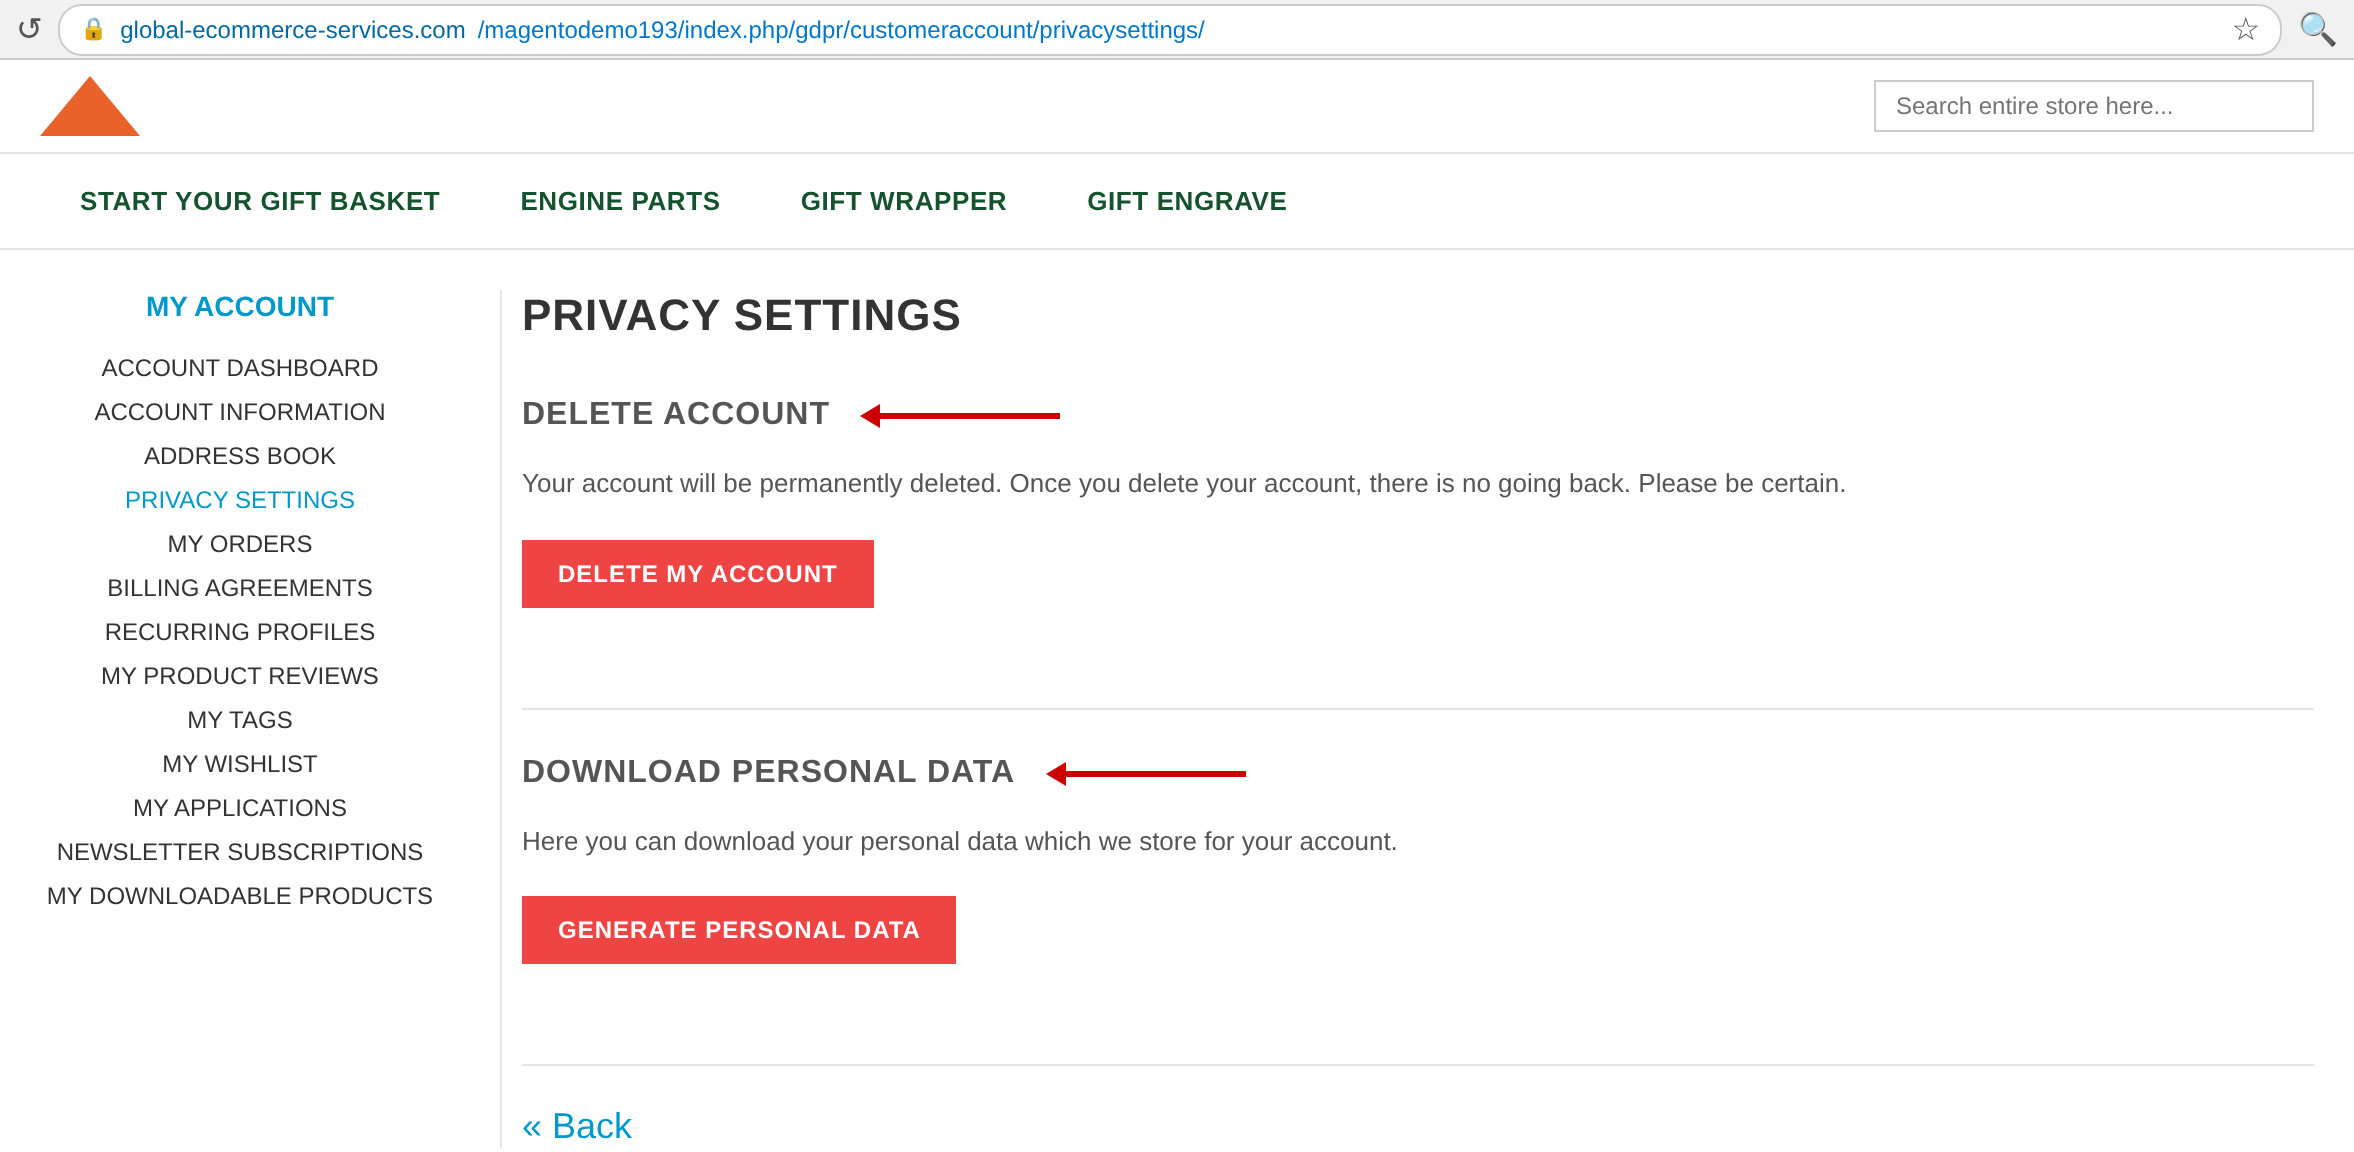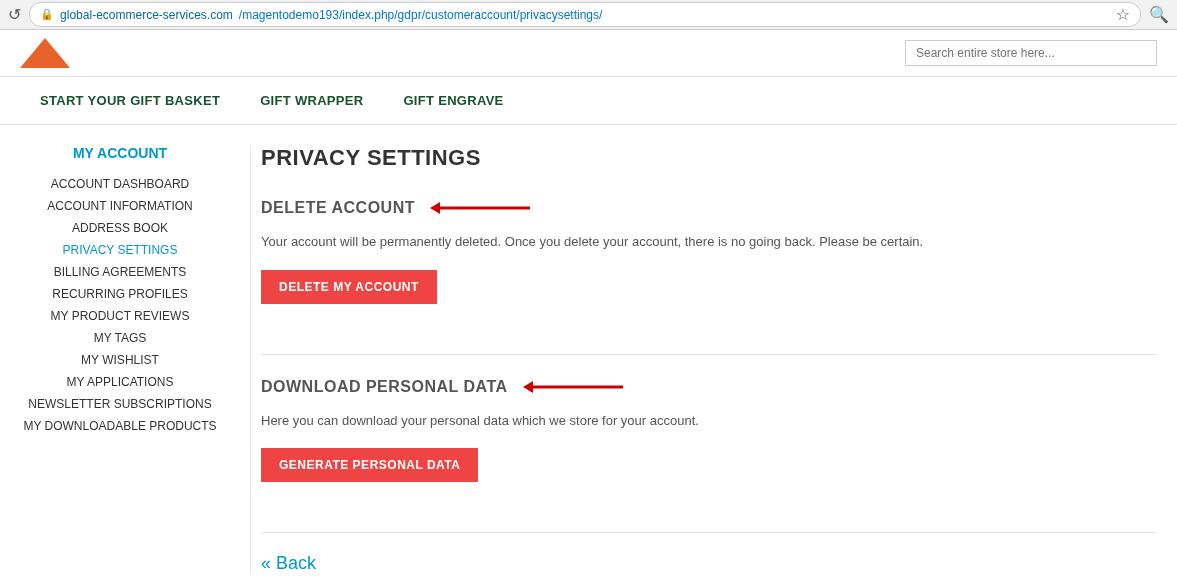--- a/index.html
+++ b/index.html
@@ -48,21 +48,21 @@
       width: 50px;
       height: 30px;
       margin-right: auto;
     }
     .logo svg { width: 50px; height: 30px; }
     .search-box {
       border: 1px solid #ccc;
       padding: 5px 10px;
       font-size: 12px;
       color: #999;
-      width: 252px;
+      width: 220px;
     }
 
     
     .main-nav {
       display: flex;
       border-bottom: 1px solid #e5e5e5;
       padding: 0 20px;
     }
     .main-nav a {
       text-decoration: none;
@@ -186,32 +186,34 @@
   <div class="logo">
     <svg viewBox="0 0 50 30" xmlns="http://www.w3.org/2000/svg">
       <polygon points="25,0 50,30 0,30" fill="#e8622a"></polygon>
     </svg>
   </div>
   <input class="search-box" type="text" placeholder="Search entire store here..." style="">
 </div>
 
 <nav class="main-nav">
   <a class="nav-item" href="#">START YOUR GIFT BASKET</a>
+  <a class="nav-item" href="#">ENGINE PARTS</a>
   <a class="nav-item" href="#">GIFT WRAPPER</a>
   <a class="nav-item" href="#">GIFT ENGRAVE</a>
 </nav>
 
 <div class="page-content">
 
   <div class="sidebar">
     <div class="sidebar-title">MY ACCOUNT</div>
     <a class="sidebar-link" href="#">ACCOUNT DASHBOARD</a>
     <a class="sidebar-link" href="#">ACCOUNT INFORMATION</a>
     <a class="sidebar-link" href="#">ADDRESS BOOK</a>
     <a class="sidebar-link active" href="#">PRIVACY SETTINGS</a>
+    <a class="sidebar-link" href="#">MY ORDERS</a>
     <a class="sidebar-link" href="#">BILLING AGREEMENTS</a>
     <a class="sidebar-link" href="#">RECURRING PROFILES</a>
     <a class="sidebar-link" href="#">MY PRODUCT REVIEWS</a>
     <a class="sidebar-link" href="#">MY TAGS</a>
     <a class="sidebar-link" href="#">MY WISHLIST</a>
     <a class="sidebar-link" href="#">MY APPLICATIONS</a>
     <a class="sidebar-link" href="#">NEWSLETTER SUBSCRIPTIONS</a>
     <a class="sidebar-link" href="#">MY DOWNLOADABLE PRODUCTS</a>
   </div>
 

